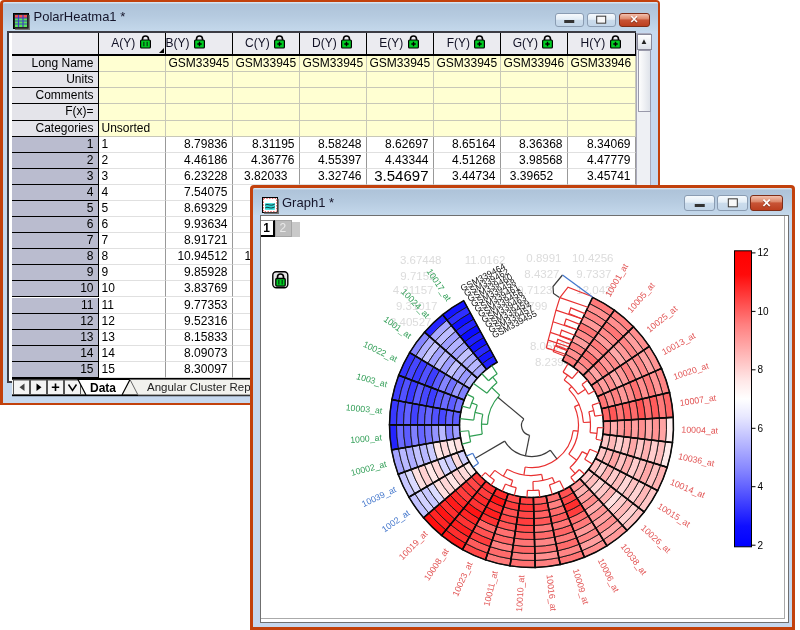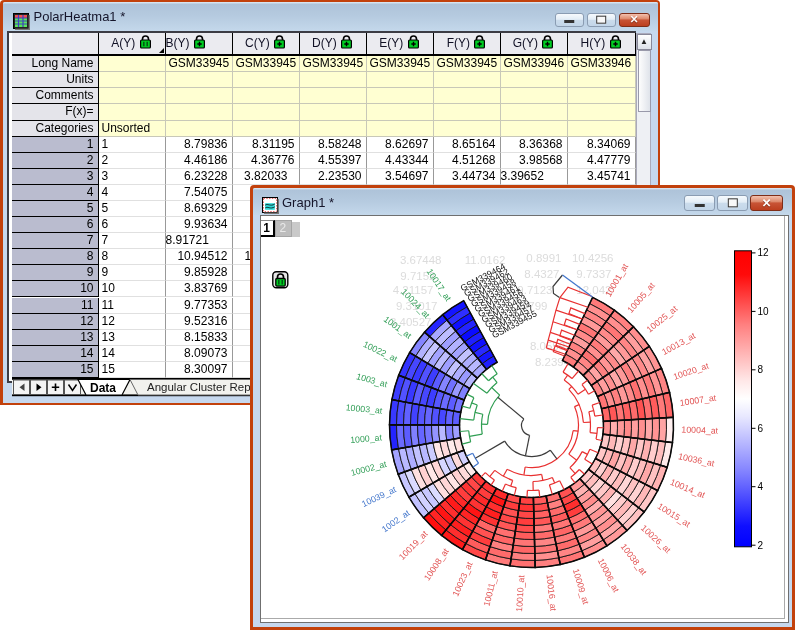--- a/index.html
+++ b/index.html
@@ -145,24 +145,24 @@
       <div style="position:absolute;left:230px;top:151.05px;width:67px;height:16.05px;background:#fff;border-right:1px solid #999;border-bottom:1px solid #e0e0e0;box-sizing:border-box;font-size:12px;color:#000;text-align:right;padding-right:4px;line-height:14px;overflow:hidden">4.36776</div>
       <div style="position:absolute;left:297px;top:151.05px;width:67px;height:16.05px;background:#fff;border-right:1px solid #999;border-bottom:1px solid #e0e0e0;box-sizing:border-box;font-size:12px;color:#000;text-align:right;padding-right:4px;line-height:14px;overflow:hidden">4.55397</div>
       <div style="position:absolute;left:364px;top:151.05px;width:67px;height:16.05px;background:#fff;border-right:1px solid #999;border-bottom:1px solid #e0e0e0;box-sizing:border-box;font-size:12px;color:#000;text-align:right;padding-right:4px;line-height:14px;overflow:hidden">4.43344</div>
       <div style="position:absolute;left:431px;top:151.05px;width:67px;height:16.05px;background:#fff;border-right:1px solid #999;border-bottom:1px solid #e0e0e0;box-sizing:border-box;font-size:12px;color:#000;text-align:right;padding-right:4px;line-height:14px;overflow:hidden">4.51268</div>
       <div style="position:absolute;left:498px;top:151.05px;width:67px;height:16.05px;background:#fff;border-right:1px solid #999;border-bottom:1px solid #e0e0e0;box-sizing:border-box;font-size:12px;color:#000;text-align:right;padding-right:4px;line-height:14px;overflow:hidden">3.98568</div>
       <div style="position:absolute;left:565px;top:151.05px;width:68px;height:16.05px;background:#fff;border-right:1px solid #999;border-bottom:1px solid #e0e0e0;box-sizing:border-box;font-size:12px;color:#000;text-align:right;padding-right:4px;line-height:14px;overflow:hidden">4.47779</div>
       <div style="position:absolute;left:9px;top:167.10000000000002px;width:87px;height:16.05px;background:#babccf;border-right:1.5px solid #000;border-bottom:1.5px solid #000;box-sizing:border-box;font-size:12px;color:#000;text-align:right;padding-right:4px;line-height:14px">3</div>
       <div style="position:absolute;left:96px;top:167.10000000000002px;width:67px;height:16.05px;background:#fff;border-right:1px solid #999;border-bottom:1px solid #e0e0e0;box-sizing:border-box;font-size:12px;color:#000;padding-left:3px;line-height:14px">3</div>
       <div style="position:absolute;left:163px;top:167.10000000000002px;width:67px;height:16.05px;background:#fff;border-right:1px solid #999;border-bottom:1px solid #e0e0e0;box-sizing:border-box;font-size:12px;color:#000;text-align:right;padding-right:4px;line-height:14px;overflow:hidden">6.23228</div>
       <div style="position:absolute;left:230px;top:167.10000000000002px;width:67px;height:16.05px;background:#fff;border-right:1px solid #999;border-bottom:1px solid #e0e0e0;box-sizing:border-box;font-size:12px;color:#000;text-align:right;padding-right:11px;line-height:14px;overflow:hidden">3.82033</div>
-      <div style="position:absolute;left:297px;top:167.10000000000002px;width:67px;height:16.05px;background:#fff;border-right:1px solid #999;border-bottom:1px solid #e0e0e0;box-sizing:border-box;font-size:12px;color:#000;text-align:right;padding-right:4px;line-height:14px;overflow:hidden">2.23530</div>
-      <div style="position:absolute;left:364px;top:167.10000000000002px;width:67px;height:16.05px;background:#fff;border-right:1px solid #999;border-bottom:1px solid #e0e0e0;box-sizing:border-box;font-size:12px;color:#000;text-align:right;padding-right:4px;line-height:14px;overflow:hidden">3.54697</div>
+      <div style="position:absolute;left:297px;top:167.10000000000002px;width:67px;height:16.05px;background:#fff;border-right:1px solid #999;border-bottom:1px solid #e0e0e0;box-sizing:border-box;font-size:12px;color:#000;text-align:right;padding-right:4px;line-height:14px;overflow:hidden">3.32746</div>
+      <div style="position:absolute;left:364px;top:167.10000000000002px;width:67px;height:16.05px;background:#fff;border-right:1px solid #999;border-bottom:1px solid #e0e0e0;box-sizing:border-box;font-size:15px;color:#000;text-align:right;padding-right:4px;line-height:14px;overflow:hidden">3.54697</div>
       <div style="position:absolute;left:431px;top:167.10000000000002px;width:67px;height:16.05px;background:#fff;border-right:1px solid #999;border-bottom:1px solid #e0e0e0;box-sizing:border-box;font-size:12px;color:#000;text-align:right;padding-right:4px;line-height:14px;overflow:hidden">3.44734</div>
-      <div style="position:absolute;left:498px;top:167.10000000000002px;width:67px;height:16.05px;background:#fff;border-right:1px solid #999;border-bottom:1px solid #e0e0e0;box-sizing:border-box;font-size:12px;color:#000;text-align:left;padding-right:4px;line-height:14px;overflow:hidden">3.39652</div>
+      <div style="position:absolute;left:498px;top:167.10000000000002px;width:67px;height:16.05px;background:#fff;border-right:1px solid #999;border-bottom:1px solid #e0e0e0;box-sizing:border-box;font-size:12px;color:#000;text-align:center;padding-right:4px;line-height:14px;overflow:hidden">3.39652</div>
       <div style="position:absolute;left:565px;top:167.10000000000002px;width:68px;height:16.05px;background:#fff;border-right:1px solid #999;border-bottom:1px solid #e0e0e0;box-sizing:border-box;font-size:12px;color:#000;text-align:right;padding-right:4px;line-height:14px;overflow:hidden">3.45741</div>
       <div style="position:absolute;left:9px;top:183.15000000000003px;width:87px;height:16.05px;background:#babccf;border-right:1.5px solid #000;border-bottom:1.5px solid #000;box-sizing:border-box;font-size:12px;color:#000;text-align:right;padding-right:4px;line-height:14px">4</div>
       <div style="position:absolute;left:96px;top:183.15000000000003px;width:67px;height:16.05px;background:#fff;border-right:1px solid #999;border-bottom:1px solid #e0e0e0;box-sizing:border-box;font-size:12px;color:#000;padding-left:3px;line-height:14px">4</div>
       <div style="position:absolute;left:163px;top:183.15000000000003px;width:67px;height:16.05px;background:#fff;border-right:1px solid #999;border-bottom:1px solid #e0e0e0;box-sizing:border-box;font-size:12px;color:#000;text-align:right;padding-right:4px;line-height:14px;overflow:hidden">7.54075</div>
       <div style="position:absolute;left:230px;top:183.15000000000003px;width:67px;height:16.05px;background:#fff;border-right:1px solid #999;border-bottom:1px solid #e0e0e0;box-sizing:border-box;font-size:12px;color:#000;text-align:right;padding-right:4px;line-height:14px;overflow:hidden"></div>
       <div style="position:absolute;left:297px;top:183.15000000000003px;width:67px;height:16.05px;background:#fff;border-right:1px solid #999;border-bottom:1px solid #e0e0e0;box-sizing:border-box;font-size:12px;color:#000;text-align:right;padding-right:4px;line-height:14px;overflow:hidden"></div>
       <div style="position:absolute;left:364px;top:183.15000000000003px;width:67px;height:16.05px;background:#fff;border-right:1px solid #999;border-bottom:1px solid #e0e0e0;box-sizing:border-box;font-size:12px;color:#000;text-align:right;padding-right:4px;line-height:14px;overflow:hidden"></div>
       <div style="position:absolute;left:431px;top:183.15000000000003px;width:67px;height:16.05px;background:#fff;border-right:1px solid #999;border-bottom:1px solid #e0e0e0;box-sizing:border-box;font-size:12px;color:#000;text-align:right;padding-right:4px;line-height:14px;overflow:hidden"></div>
       <div style="position:absolute;left:498px;top:183.15000000000003px;width:67px;height:16.05px;background:#fff;border-right:1px solid #999;border-bottom:1px solid #e0e0e0;box-sizing:border-box;font-size:12px;color:#000;text-align:right;padding-right:4px;line-height:14px;overflow:hidden"></div>
       <div style="position:absolute;left:565px;top:183.15000000000003px;width:68px;height:16.05px;background:#fff;border-right:1px solid #999;border-bottom:1px solid #e0e0e0;box-sizing:border-box;font-size:12px;color:#000;text-align:right;padding-right:4px;line-height:14px;overflow:hidden"></div>
@@ -179,21 +179,21 @@
       <div style="position:absolute;left:96px;top:215.25000000000006px;width:67px;height:16.05px;background:#fff;border-right:1px solid #999;border-bottom:1px solid #e0e0e0;box-sizing:border-box;font-size:12px;color:#000;padding-left:3px;line-height:14px">6</div>
       <div style="position:absolute;left:163px;top:215.25000000000006px;width:67px;height:16.05px;background:#fff;border-right:1px solid #999;border-bottom:1px solid #e0e0e0;box-sizing:border-box;font-size:12px;color:#000;text-align:right;padding-right:4px;line-height:14px;overflow:hidden">9.93634</div>
       <div style="position:absolute;left:230px;top:215.25000000000006px;width:67px;height:16.05px;background:#fff;border-right:1px solid #999;border-bottom:1px solid #e0e0e0;box-sizing:border-box;font-size:12px;color:#000;text-align:right;padding-right:4px;line-height:14px;overflow:hidden"></div>
       <div style="position:absolute;left:297px;top:215.25000000000006px;width:67px;height:16.05px;background:#fff;border-right:1px solid #999;border-bottom:1px solid #e0e0e0;box-sizing:border-box;font-size:12px;color:#000;text-align:right;padding-right:4px;line-height:14px;overflow:hidden"></div>
       <div style="position:absolute;left:364px;top:215.25000000000006px;width:67px;height:16.05px;background:#fff;border-right:1px solid #999;border-bottom:1px solid #e0e0e0;box-sizing:border-box;font-size:12px;color:#000;text-align:right;padding-right:4px;line-height:14px;overflow:hidden"></div>
       <div style="position:absolute;left:431px;top:215.25000000000006px;width:67px;height:16.05px;background:#fff;border-right:1px solid #999;border-bottom:1px solid #e0e0e0;box-sizing:border-box;font-size:12px;color:#000;text-align:right;padding-right:4px;line-height:14px;overflow:hidden"></div>
       <div style="position:absolute;left:498px;top:215.25000000000006px;width:67px;height:16.05px;background:#fff;border-right:1px solid #999;border-bottom:1px solid #e0e0e0;box-sizing:border-box;font-size:12px;color:#000;text-align:right;padding-right:4px;line-height:14px;overflow:hidden"></div>
       <div style="position:absolute;left:565px;top:215.25000000000006px;width:68px;height:16.05px;background:#fff;border-right:1px solid #999;border-bottom:1px solid #e0e0e0;box-sizing:border-box;font-size:12px;color:#000;text-align:right;padding-right:4px;line-height:14px;overflow:hidden"></div>
       <div style="position:absolute;left:9px;top:231.30000000000007px;width:87px;height:16.05px;background:#babccf;border-right:1.5px solid #000;border-bottom:1.5px solid #000;box-sizing:border-box;font-size:12px;color:#000;text-align:right;padding-right:4px;line-height:14px">7</div>
       <div style="position:absolute;left:96px;top:231.30000000000007px;width:67px;height:16.05px;background:#fff;border-right:1px solid #999;border-bottom:1px solid #e0e0e0;box-sizing:border-box;font-size:12px;color:#000;padding-left:3px;line-height:14px">7</div>
-      <div style="position:absolute;left:163px;top:231.30000000000007px;width:67px;height:16.05px;background:#fff;border-right:1px solid #999;border-bottom:1px solid #e0e0e0;box-sizing:border-box;font-size:12px;color:#000;padding-right:4px;line-height:14px;overflow:hidden">8.91721</div>
+      <div style="position:absolute;left:163px;top:231.30000000000007px;width:67px;height:16.05px;background:#fff;border-right:1px solid #999;border-bottom:1px solid #e0e0e0;box-sizing:border-box;font-size:12px;color:#000;text-align:right;padding-right:4px;line-height:14px;overflow:hidden">8.91721</div>
       <div style="position:absolute;left:230px;top:231.30000000000007px;width:67px;height:16.05px;background:#fff;border-right:1px solid #999;border-bottom:1px solid #e0e0e0;box-sizing:border-box;font-size:12px;color:#000;text-align:right;padding-right:4px;line-height:14px;overflow:hidden"></div>
       <div style="position:absolute;left:297px;top:231.30000000000007px;width:67px;height:16.05px;background:#fff;border-right:1px solid #999;border-bottom:1px solid #e0e0e0;box-sizing:border-box;font-size:12px;color:#000;text-align:right;padding-right:4px;line-height:14px;overflow:hidden"></div>
       <div style="position:absolute;left:364px;top:231.30000000000007px;width:67px;height:16.05px;background:#fff;border-right:1px solid #999;border-bottom:1px solid #e0e0e0;box-sizing:border-box;font-size:12px;color:#000;text-align:right;padding-right:4px;line-height:14px;overflow:hidden"></div>
       <div style="position:absolute;left:431px;top:231.30000000000007px;width:67px;height:16.05px;background:#fff;border-right:1px solid #999;border-bottom:1px solid #e0e0e0;box-sizing:border-box;font-size:12px;color:#000;text-align:right;padding-right:4px;line-height:14px;overflow:hidden"></div>
       <div style="position:absolute;left:498px;top:231.30000000000007px;width:67px;height:16.05px;background:#fff;border-right:1px solid #999;border-bottom:1px solid #e0e0e0;box-sizing:border-box;font-size:12px;color:#000;text-align:right;padding-right:4px;line-height:14px;overflow:hidden"></div>
       <div style="position:absolute;left:565px;top:231.30000000000007px;width:68px;height:16.05px;background:#fff;border-right:1px solid #999;border-bottom:1px solid #e0e0e0;box-sizing:border-box;font-size:12px;color:#000;text-align:right;padding-right:4px;line-height:14px;overflow:hidden"></div>
       <div style="position:absolute;left:9px;top:247.35000000000008px;width:87px;height:16.05px;background:#babccf;border-right:1.5px solid #000;border-bottom:1.5px solid #000;box-sizing:border-box;font-size:12px;color:#000;text-align:right;padding-right:4px;line-height:14px">8</div>
       <div style="position:absolute;left:96px;top:247.35000000000008px;width:67px;height:16.05px;background:#fff;border-right:1px solid #999;border-bottom:1px solid #e0e0e0;box-sizing:border-box;font-size:12px;color:#000;padding-left:3px;line-height:14px">8</div>
       <div style="position:absolute;left:163px;top:247.35000000000008px;width:67px;height:16.05px;background:#fff;border-right:1px solid #999;border-bottom:1px solid #e0e0e0;box-sizing:border-box;font-size:12px;color:#000;text-align:right;padding-right:4px;line-height:14px;overflow:hidden">10.94512</div>
       <div style="position:absolute;left:230px;top:247.35000000000008px;width:67px;height:16.05px;background:#fff;border-right:1px solid #999;border-bottom:1px solid #e0e0e0;box-sizing:border-box;font-size:12px;color:#000;text-align:right;padding-right:4px;line-height:14px;overflow:hidden">10.42512</div>

